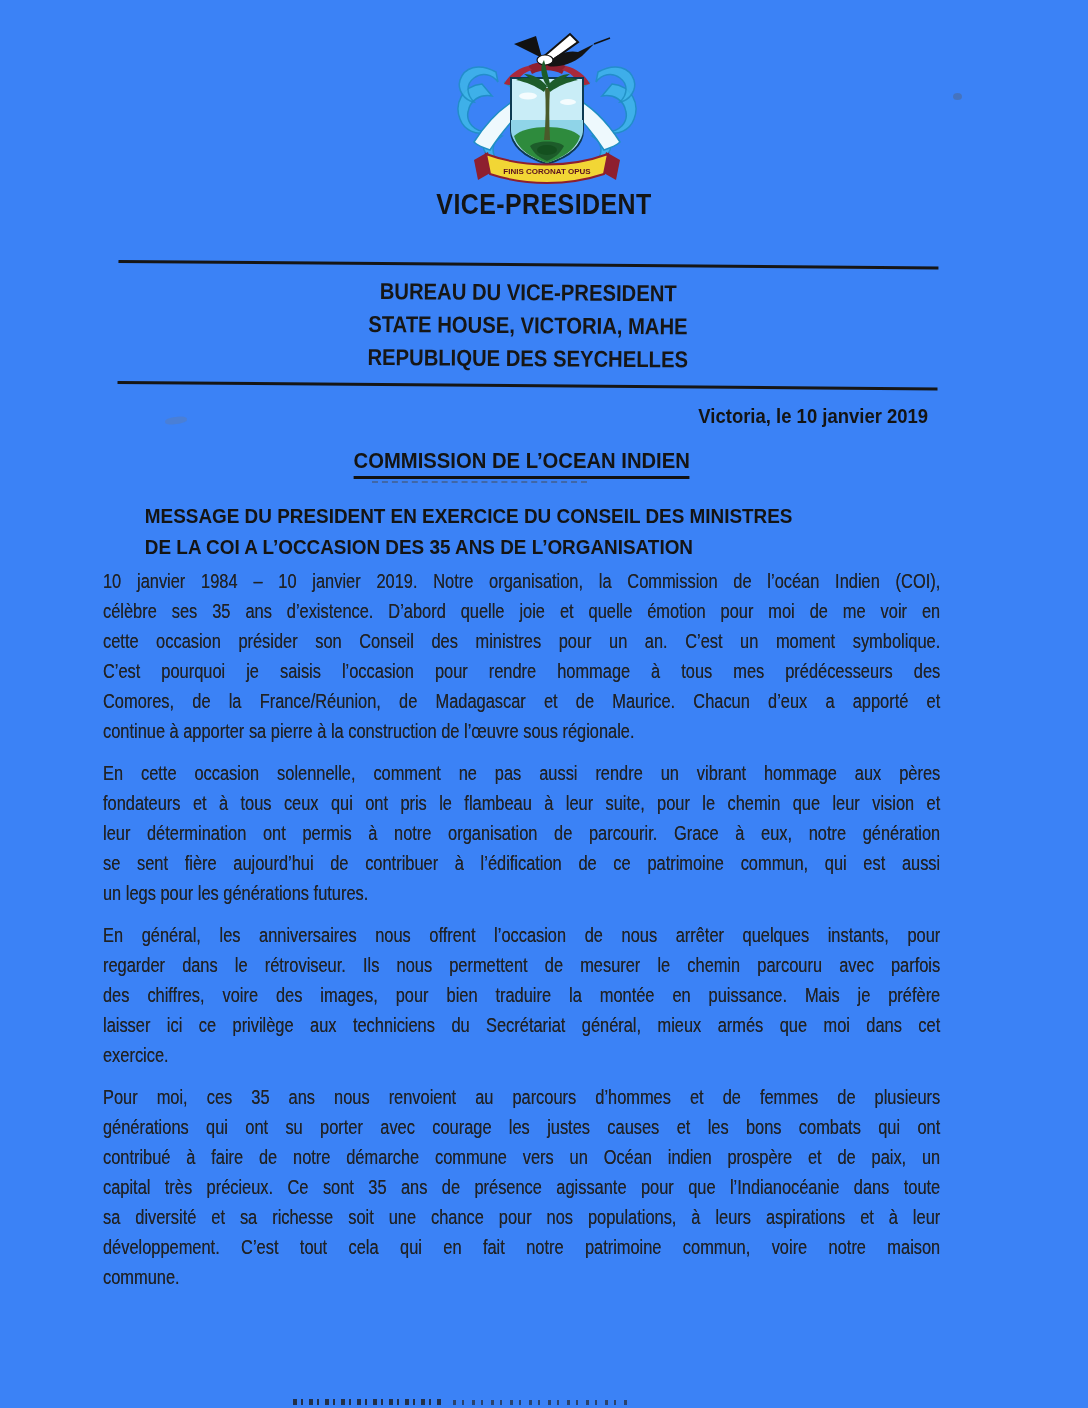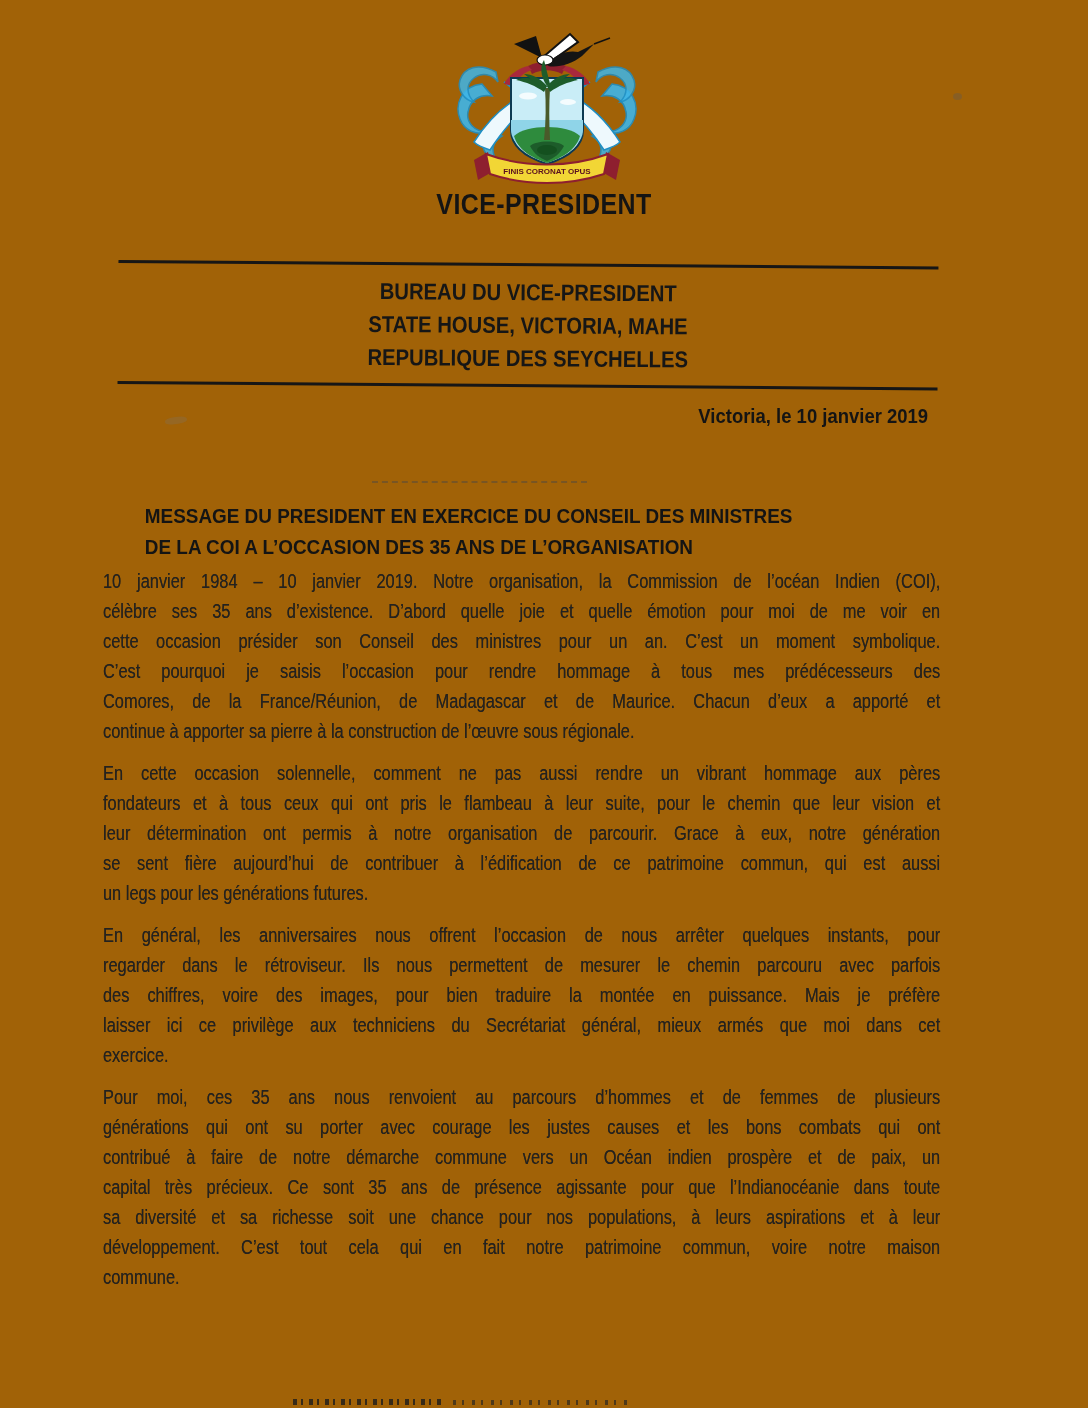--- a/index.html
+++ b/index.html
@@ -1,17 +1,17 @@
 <!DOCTYPE html>
 <html><head>
 <meta charset="utf-8">
 <style>
   html,body{margin:0;padding:0;background:#e8e8e8;}
   .page{
-    position:relative;width:1088px;height:1408px;background:#a16207;
+    position:relative;width:1088px;height:1408px;background:#3b82f6;
     font-family:"Liberation Sans",sans-serif;color:#1e1e1e;overflow:hidden;
     margin:0 auto;
   }
   
   .crest{position:absolute;left:444px;top:24px;width:206px;height:164px;}
   .org-title{
     position:absolute;top:188px;left:0;width:100%;text-align:center;
     font-size:29px;font-weight:bold;letter-spacing:.5px;color:#141414;
     transform:scaleX(.86);
   }
@@ -155,20 +155,23 @@
   <div class="org-title">VICE-PRESIDENT</div>
 
   <div class="letterhead">
     <div class="lh-line">BUREAU DU VICE-PRESIDENT</div>
     <div class="lh-line">STATE HOUSE, VICTORIA, MAHE</div>
     <div class="lh-line">REPUBLIQUE DES SEYCHELLES</div>
   </div>
 
   <div class="dateline">Victoria, le 10 janvier 2019</div>
 
+  <div class="h-commission">
+    <span class="u">COMMISSION DE L’OCEAN INDIEN</span>
+  </div>
   <div class="underline-artifact"></div>
 
   <div class="h-subject">
     <div class="sub-line">MESSAGE DU PRESIDENT EN EXERCICE DU CONSEIL DES MINISTRES</div>
     <div class="sub-line">DE LA COI A L’OCCASION DES 35 ANS DE L’ORGANISATION</div>
   </div>
 
   <div class="body-text">
       <div class="para">
         <div class="line">10 janvier 1984 – 10 janvier 2019. Notre organisation, la Commission de l’océan Indien (COI),</div>

